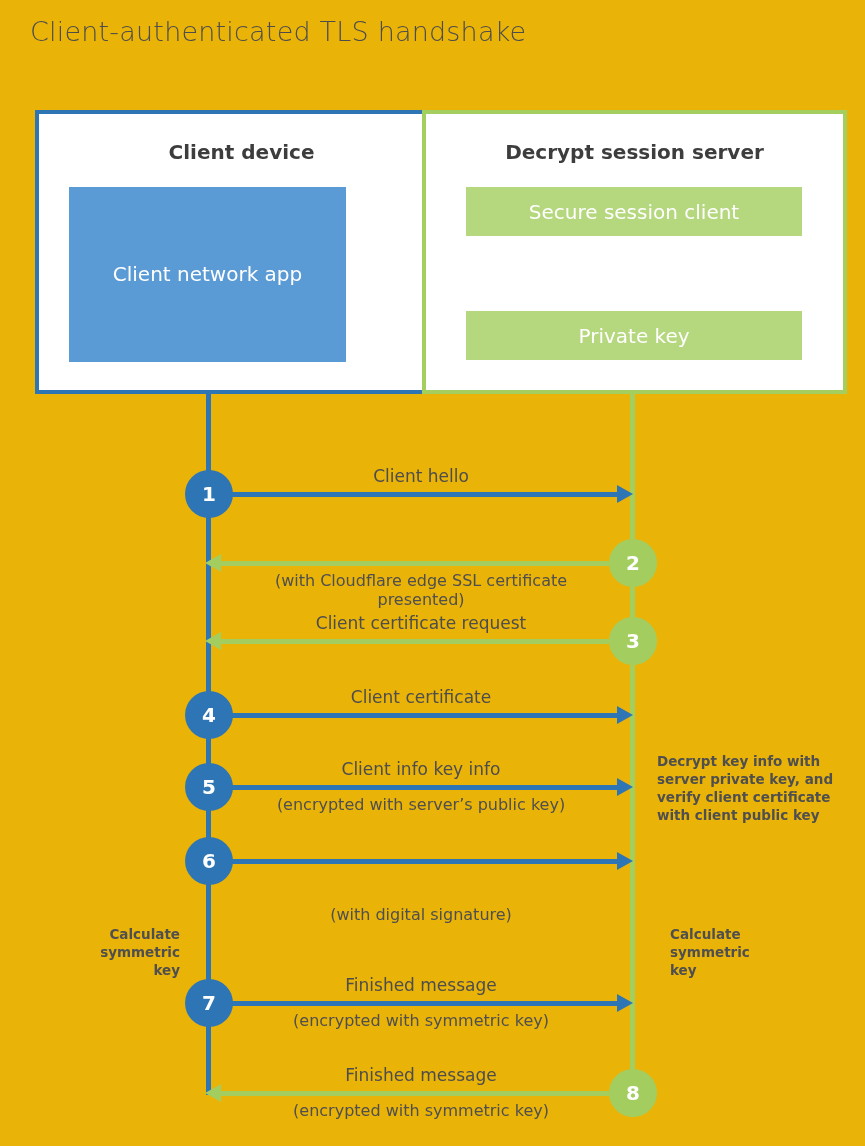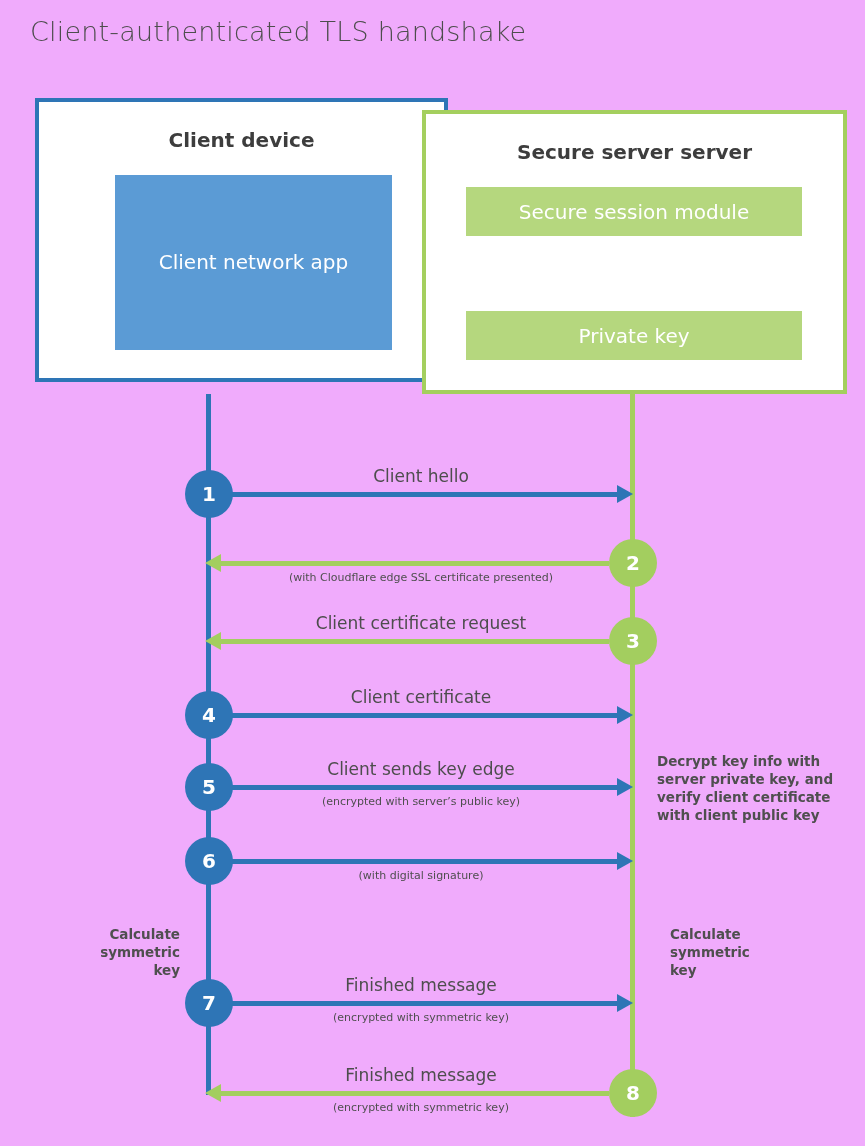--- a/index.html
+++ b/index.html
@@ -1,36 +1,36 @@
 <!DOCTYPE html>
 <html><head>
 <meta charset="utf-8">
 <style>
   html,body{margin:0;padding:0;background:#ffffff;}
   #canvas{
-    position:relative;width:865px;height:1146px;background:#f0abfc;overflow:hidden;
+    position:relative;width:865px;height:1146px;background:#eab308;overflow:hidden;
     font-family:"DejaVu Sans","Liberation Sans",sans-serif;
   }
   .abs{position:absolute;}
   
   #page-title{
     left:30px;top:16px;font-size:27px;font-weight:300;color:#4d4d4d;letter-spacing:.2px;
   }
   
   .actor-box{box-sizing:border-box;background:#fff;}
-  #client-box{left:35px;top:98px;width:413px;height:284px;border:4px solid #2e75b6;}
+  #client-box{left:35px;top:110px;width:413px;height:284px;border:4px solid #2e75b6;}
   #server-box{left:422px;top:110px;width:425px;height:284px;border:4px solid #a4cf5e;}
   .actor-title{
     position:absolute;left:0;right:0;top:26px;text-align:center;
     font-size:20px;font-weight:bold;color:#3d3d3d;
   }
   #client-app{
     position:absolute;left:30px;top:73px;width:277px;height:175px;background:#5b9bd5;
     display:flex;align-items:center;justify-content:center;text-align:center;
-    color:#ffffff;font-size:20px;line-height:27px;margin-left:46px;
+    color:#ffffff;font-size:20px;line-height:27px;
   }
   .server-bar{
     position:absolute;left:40px;width:336px;height:49px;background:#b5d77e;
     display:flex;align-items:center;justify-content:center;
     color:#ffffff;font-size:20px;
   }
   
   .lifeline{width:5px;}
   #client-lifeline{left:206px;top:394px;height:701px;background:#2e75b6;}
   #server-lifeline{left:630px;top:394px;height:723px;background:#a4cf5e;}
@@ -44,42 +44,42 @@
   .hline{height:5px;z-index:2;}
   .hline.blue{background:#2e75b6;}
   .hline.green{background:#a3ce5f;}
   .ah{width:0;height:0;z-index:2;}
   .ah.right{border-top:9px solid transparent;border-bottom:9px solid transparent;border-left:16px solid #2e75b6;}
   .ah.left{border-top:9px solid transparent;border-bottom:9px solid transparent;border-right:16px solid #a3ce5f;}
   .msg-label{
     left:233px;width:376px;text-align:center;font-size:17px;color:#4d4d4d;
   }
   .msg-sub{
-    left:233px;width:376px;text-align:center;font-size:11px;color:#4f4f4f;
+    left:233px;width:376px;text-align:center;font-size:16px;color:#4f4f4f;
   }
   .side-note{font-size:13.5px;color:#4f4f4f;line-height:18px;font-weight:bold;}
   #note-decrypt{left:657px;top:752px;width:185px;text-align:left;}
   #note-calc-left{left:80px;top:925px;width:100px;text-align:right;}
   #note-calc-right{left:670px;top:925px;width:110px;text-align:left;}
 </style>
 </head>
 <body>
 
 <div id="canvas">
 
   <div class="abs" id="page-title">Client-authenticated TLS handshake</div>
 
   <div class="abs actor-box" id="client-box">
     <div class="actor-title">Client device</div>
     <div id="client-app">Client network app</div>
   </div>
 
   <div class="abs actor-box" id="server-box">
-    <div class="actor-title">Secure server server</div>
-    <div class="server-bar" style="top:73px">Secure session module</div>
+    <div class="actor-title">Decrypt session server</div>
+    <div class="server-bar" style="top:73px">Secure session client</div>
     <div class="server-bar" style="top:197px">Private key</div>
   </div>
 
   <div class="abs lifeline" id="client-lifeline"></div>
   <div class="abs lifeline" id="server-lifeline"></div>
 
   <div class="abs circle blue" style="left:185px;top:470px">
       <span>1</span>
     </div>
   <div class="abs hline blue" style="left:231px;top:492px;width:386px"></div>
@@ -105,29 +105,29 @@
     </div>
   <div class="abs hline blue" style="left:231px;top:713px;width:386px"></div>
   <div class="abs ah right" style="left:617px;top:706px"></div>
   <div class="abs msg-label" style="top:687px">Client certificate</div>
 
   <div class="abs circle blue" style="left:185px;top:763px">
       <span>5</span>
     </div>
   <div class="abs hline blue" style="left:231px;top:785px;width:386px"></div>
   <div class="abs ah right" style="left:617px;top:778px"></div>
-  <div class="abs msg-label" style="top:759px">Client sends key edge</div>
+  <div class="abs msg-label" style="top:759px">Client info key info</div>
   <div class="abs msg-sub" style="top:795px">(encrypted with server’s public key)</div>
 
   <div class="abs circle blue" style="left:185px;top:837px">
       <span>6</span>
     </div>
   <div class="abs hline blue" style="left:231px;top:859px;width:386px"></div>
   <div class="abs ah right" style="left:617px;top:852px"></div>
-  <div class="abs msg-sub" style="top:869px">(with digital signature)</div>
+  <div class="abs msg-sub" style="top:905px">(with digital signature)</div>
 
   <div class="abs circle blue" style="left:185px;top:979px">
       <span>7</span>
     </div>
   <div class="abs hline blue" style="left:231px;top:1001px;width:386px"></div>
   <div class="abs ah right" style="left:617px;top:994px"></div>
   <div class="abs msg-label" style="top:975px">Finished message</div>
   <div class="abs msg-sub" style="top:1011px">(encrypted with symmetric key)</div>
 
   <div class="abs circle green" style="left:609px;top:1069px">

